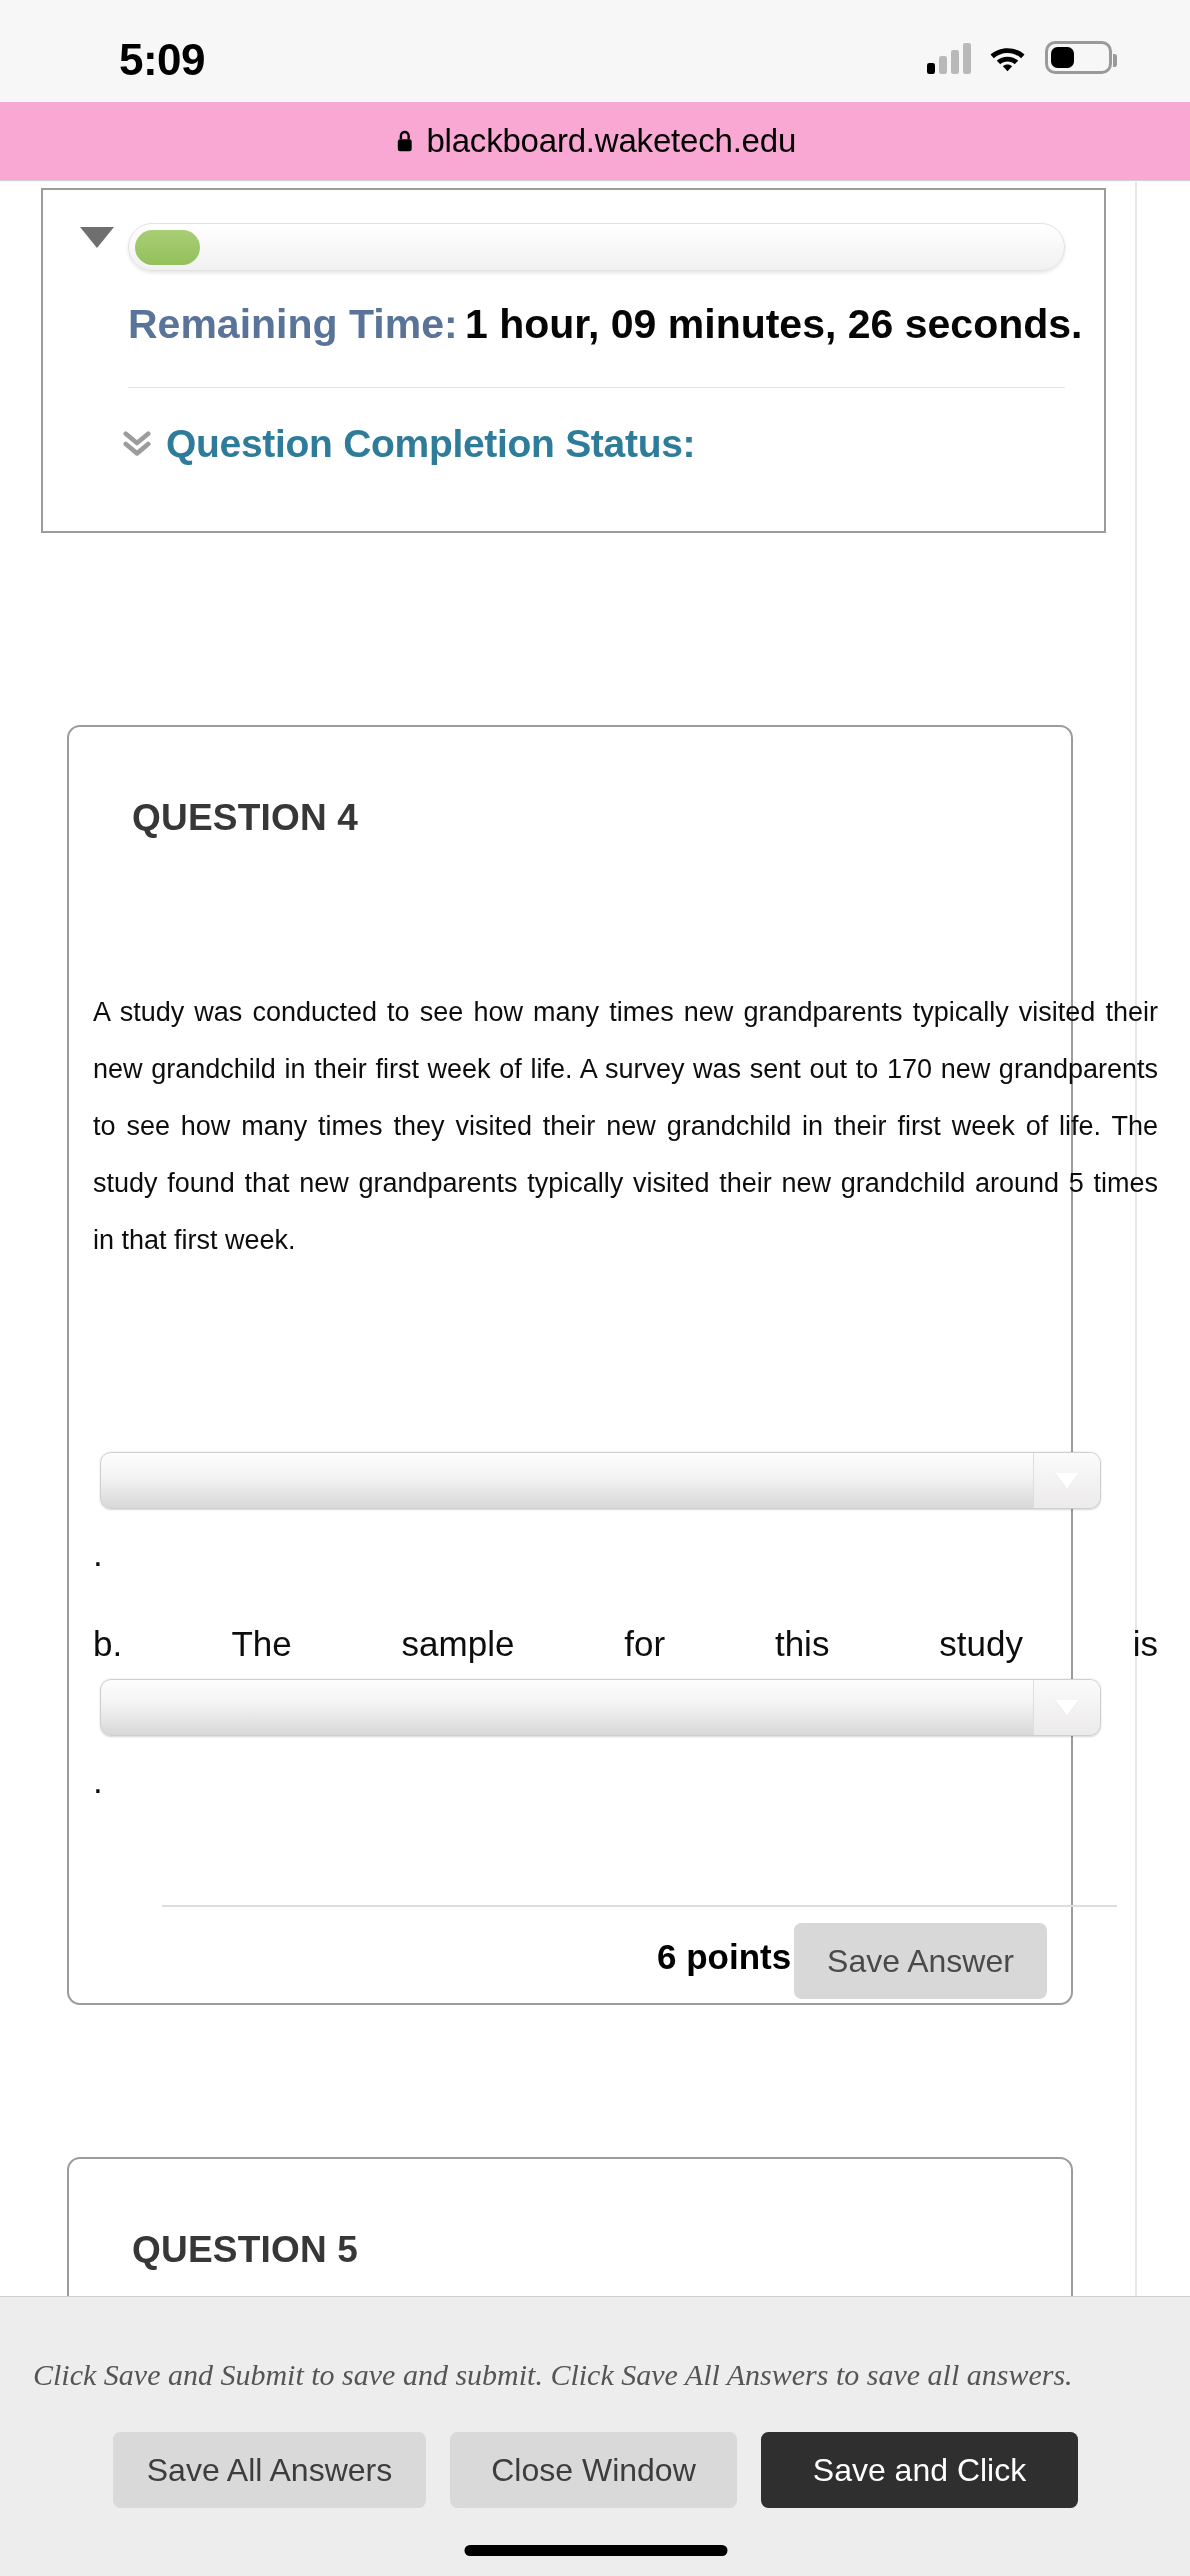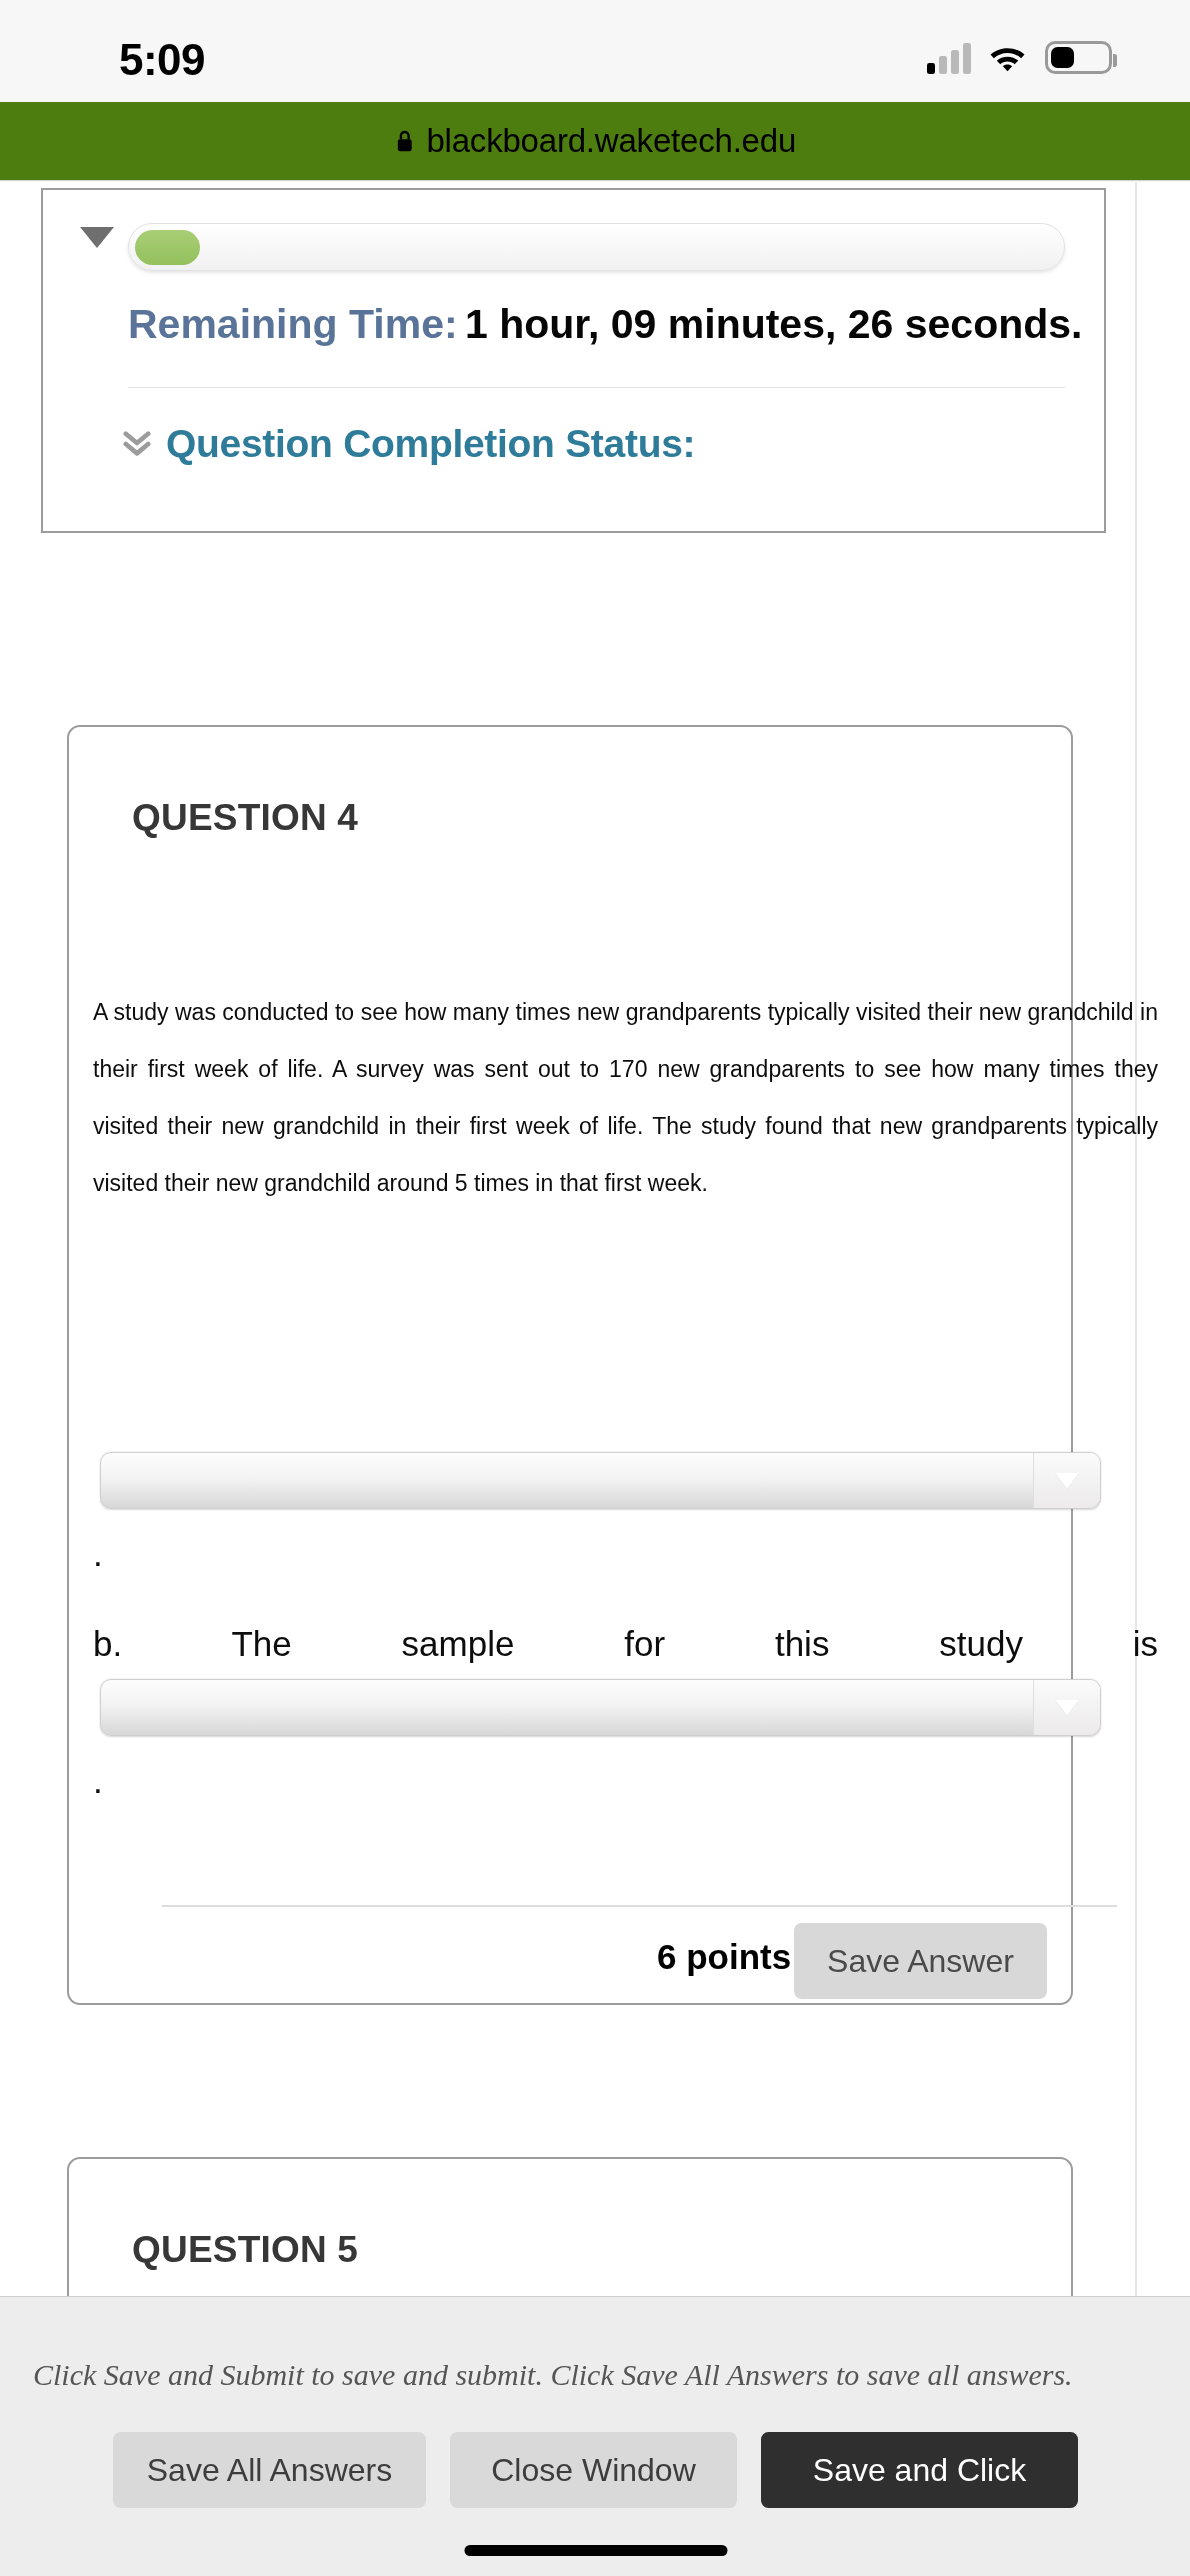--- a/index.html
+++ b/index.html
@@ -74,21 +74,21 @@
     background: #000;
     border-radius: 6.5px;
   }
 
   
   .urlbar {
     position: absolute;
     top: 102px; left: 0;
     width: 1191px;
     height: 79px;
-    background: #4d7c0f;
+    background: #f9a8d4;
     display: flex;
     align-items: center;
     justify-content: center;
     border-bottom: 0.9px solid #d2d2d4;
   }
   .url-inner { display: flex; align-items: center; gap: 12px; }
   .lock-ico { width: 19.5px; height: 25px; }
   .url-text {
     font-size: 33px;
     color: #000;
@@ -198,21 +198,21 @@
     font-weight: 700;
     color: #373737;
     letter-spacing: 0.2px;
     font-family: "Liberation Sans", sans-serif;
   }
 
   
   .q-body {
     position: absolute;
     width: 1065px;
-    font-size: 23px;
+    font-size: 27px;
     line-height: 57px;
     color: #0d0d0d;
     text-align: justify;
     text-justify: inter-word;
     font-family: "Liberation Sans", sans-serif;
   }
   #q4-body { left: 93px; top: 802px; }
 
   .subq-label {
     position: absolute;

